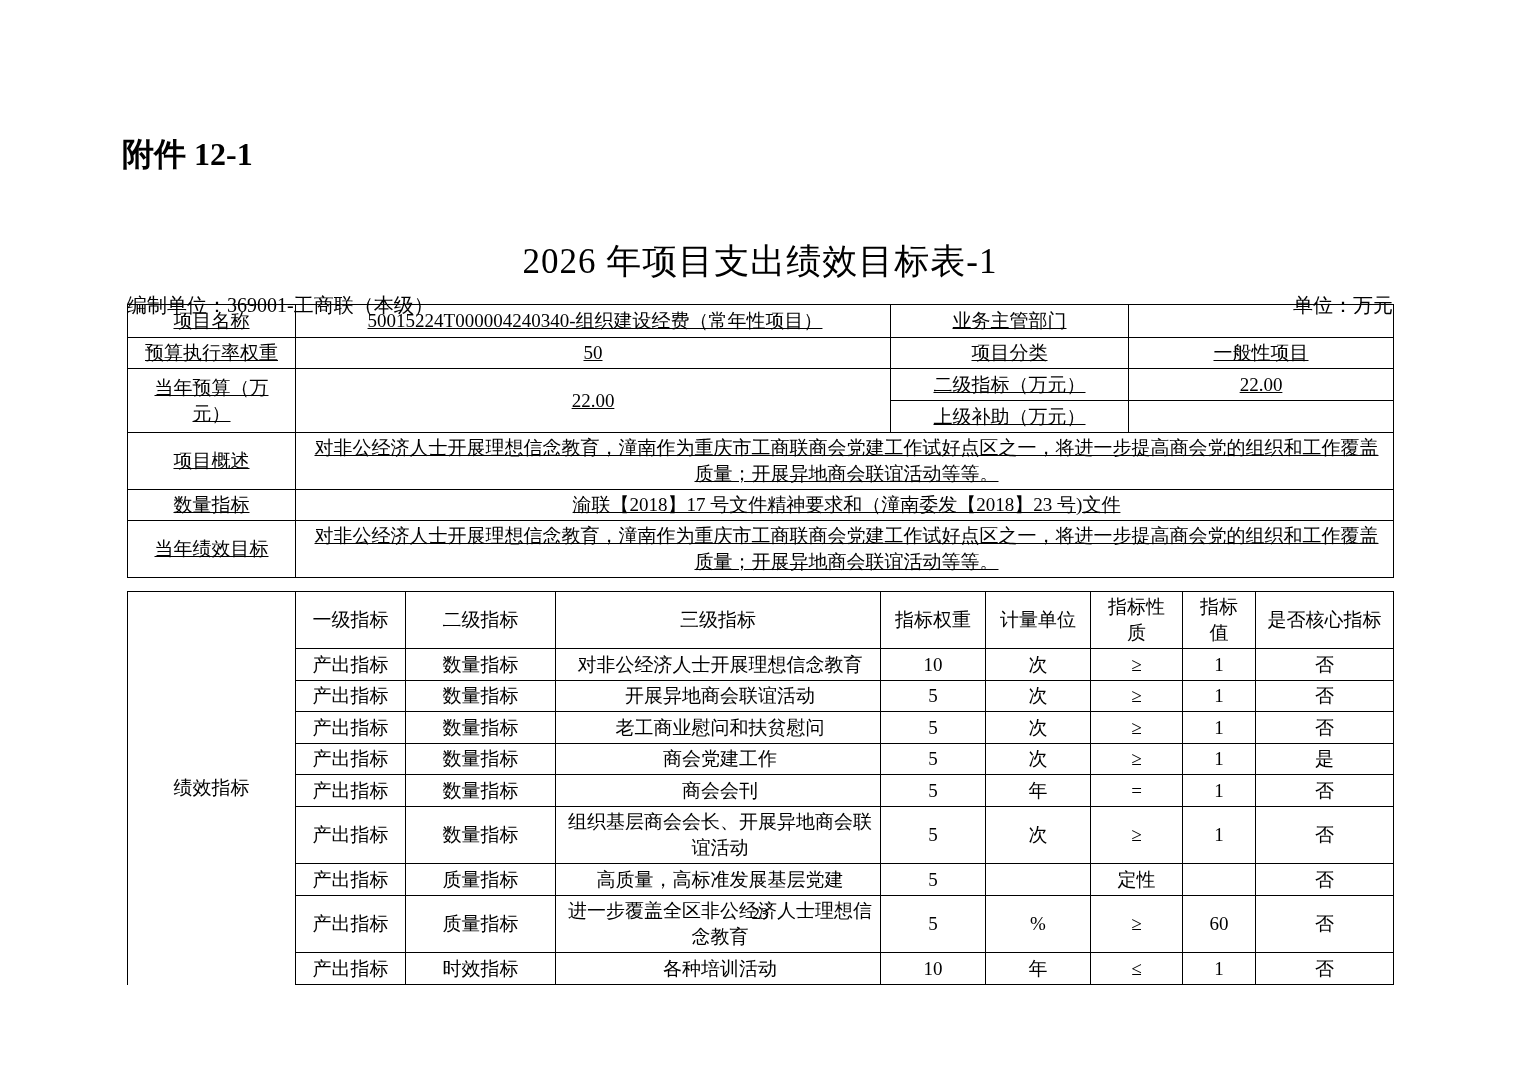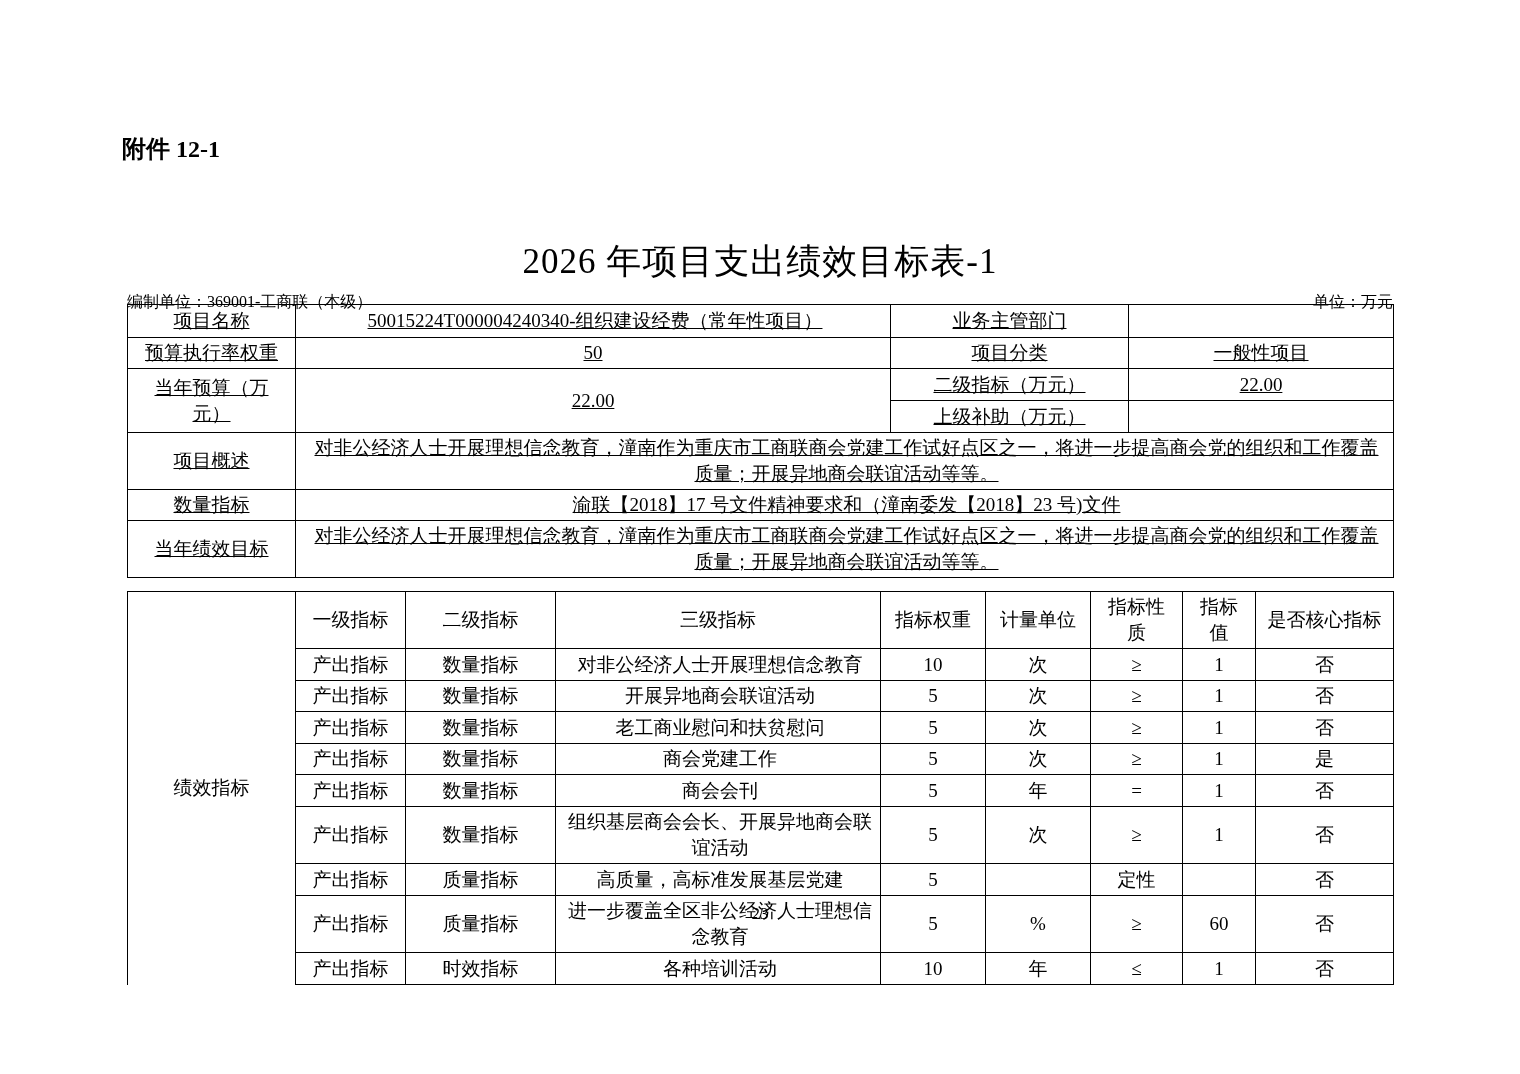--- a/index.html
+++ b/index.html
@@ -6,31 +6,31 @@
   html, body { margin: 0; padding: 0; }
   body {
     width: 1520px; height: 1074px;
     position: relative;
     background: #ffffff;
     color: #000000;
     font-family: "Liberation Serif", "DejaVu Serif", serif;
   }
   .attachment {
     position: absolute; left: 122px; top: 133px;
-    font-size: 24px; font-weight: 700;
+    font-size: 32px; font-weight: 700;
   }
   .doc-title {
     position: absolute; left: 0; top: 238px; width: 100%;
     text-align: center; font-size: 35px; font-weight: 400;
     letter-spacing: 1px;
   }
   .meta-row {
     position: absolute; left: 127px; top: 292px; width: 1266px;
     display: flex; justify-content: space-between;
-    font-size: 16px;
+    font-size: 20px;
   }
   table {
     position: absolute; left: 127px;
     border-collapse: collapse; table-layout: fixed;
     width: 1266px;
   }
   td {
     border: 1.5px solid #000;
     font-size: 19px; text-align: center; vertical-align: middle;
     padding: 2px 8px; line-height: 26px;

